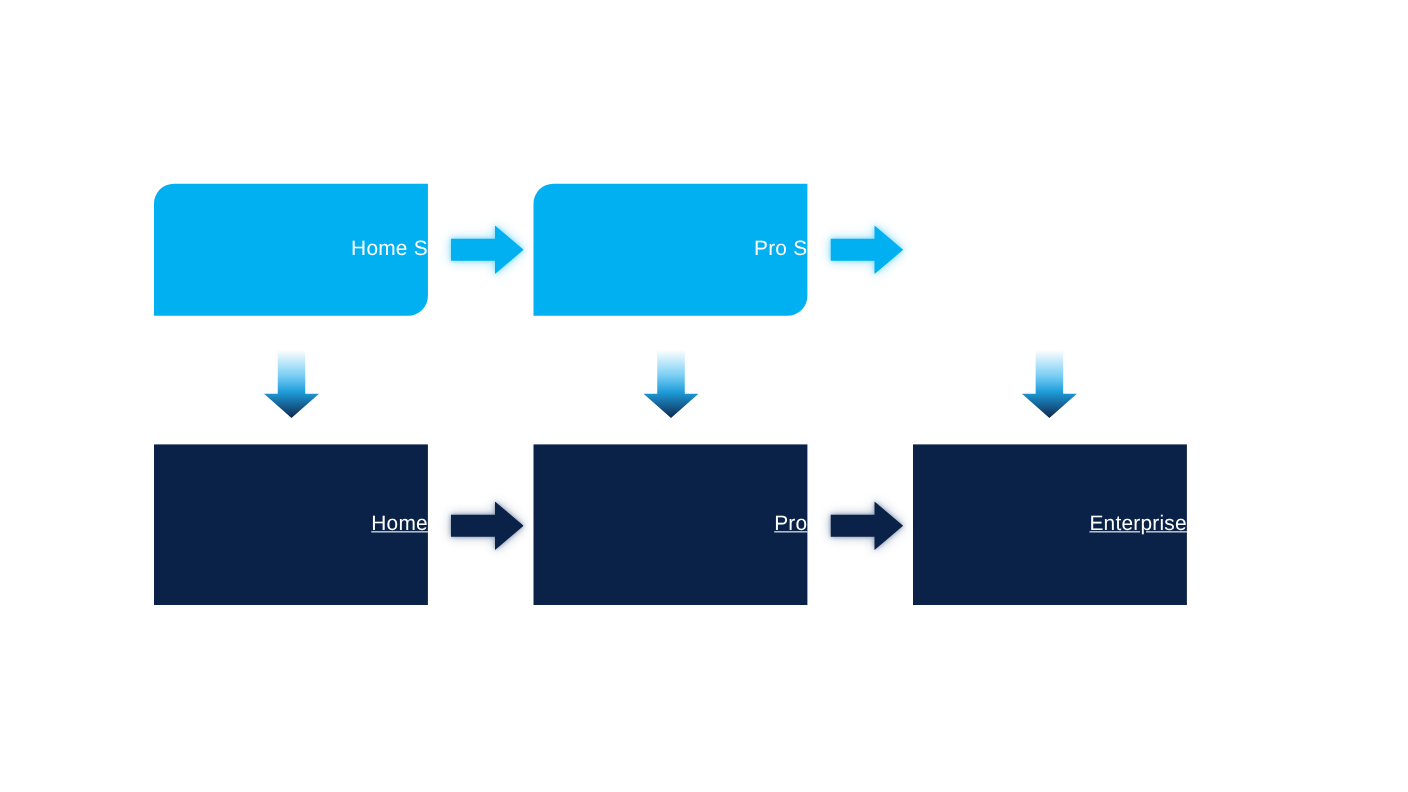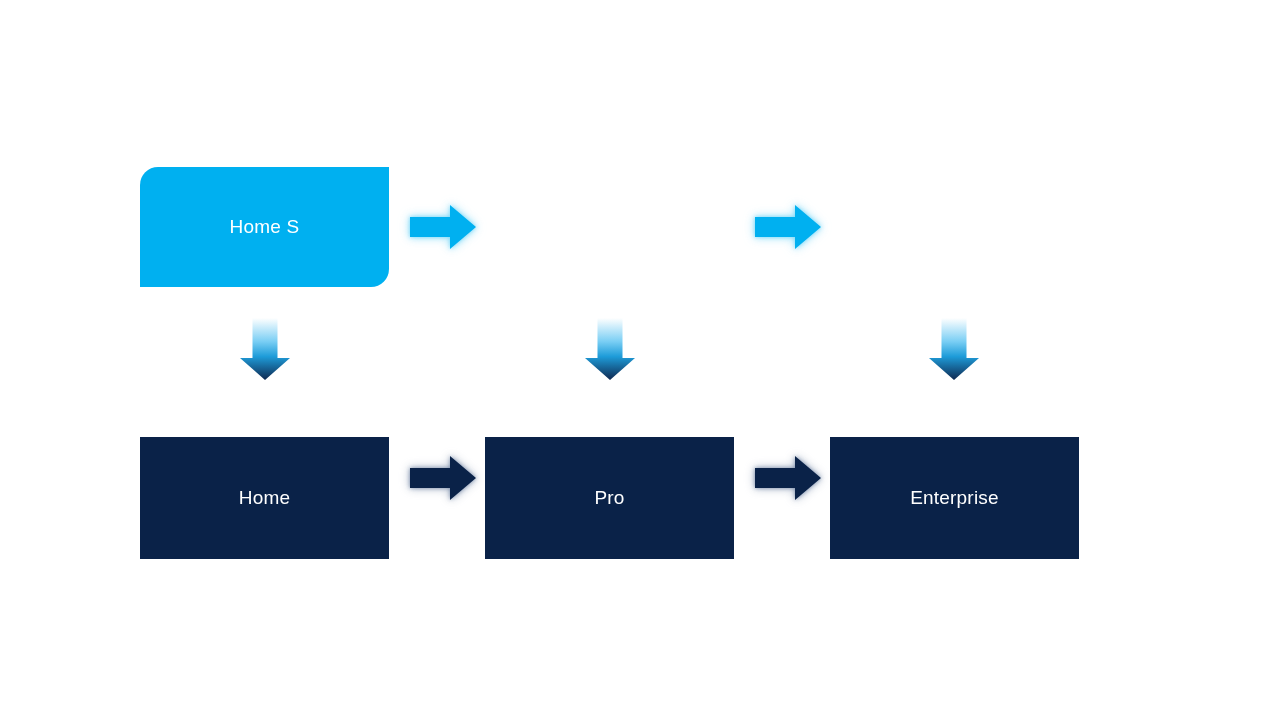--- a/index.html
+++ b/index.html
@@ -13,36 +13,37 @@
     height: 720px;
     background: #ffffff;
     overflow: hidden;
     font-family: "Liberation Sans", sans-serif;
   }
   .box {
     position: absolute;
     width: 249px;
     display: flex;
     align-items: center;
-    justify-content: center;
+    justify-content: flex-end;
     color: #ffffff;
     font-size: 19px;
     letter-spacing: 0.2px;
     text-align: center;
   }
   .box.top-row {
     top: 167px;
     height: 120px;
     background: #00B0F0;
     border-radius: 18px 0 18px 0;
   }
   .box.bottom-row {
-    top: 437px;
-    height: 122px;
+    top: 404px;
+    height: 146px;
     background: #0A2248;
+    text-decoration: underline;
   }
   .col-0 { left: 140px; }
   .col-1 { left: 485px; }
   .col-2 { left: 830px; }
 
   .arrow-right {
     position: absolute;
     width: 66px;
     height: 44px;
   }
@@ -86,20 +87,23 @@
         <stop offset="38%" stop-color="#79CEF4"></stop>
         <stop offset="62%" stop-color="#1E9CD9"></stop>
         <stop offset="100%" stop-color="#0F2850"></stop>
       </linearGradient>
     </defs>
   </svg>
 
   <div class="box top-row col-0">
     <span>Home S</span>
   </div>
+  <div class="box top-row col-1">
+    <span>Pro S</span>
+  </div>
 
   <svg class="arrow-right row-top gap-0" viewBox="0 0 66 44">
     <polygon points="0,12 40,12 40,0 66,22 40,44 40,32 0,32" fill="#00B0F0"></polygon>
   </svg>
   <svg class="arrow-right row-top gap-1" viewBox="0 0 66 44">
     <polygon points="0,12 40,12 40,0 66,22 40,44 40,32 0,32" fill="#00B0F0"></polygon>
   </svg>
 
   <svg class="arrow-down col-0" viewBox="0 0 50 62">
     <polygon points="12.5,0 37.5,0 37.5,40 50,40 25,62 0,40 12.5,40" fill="url(#downGrad)"></polygon>

